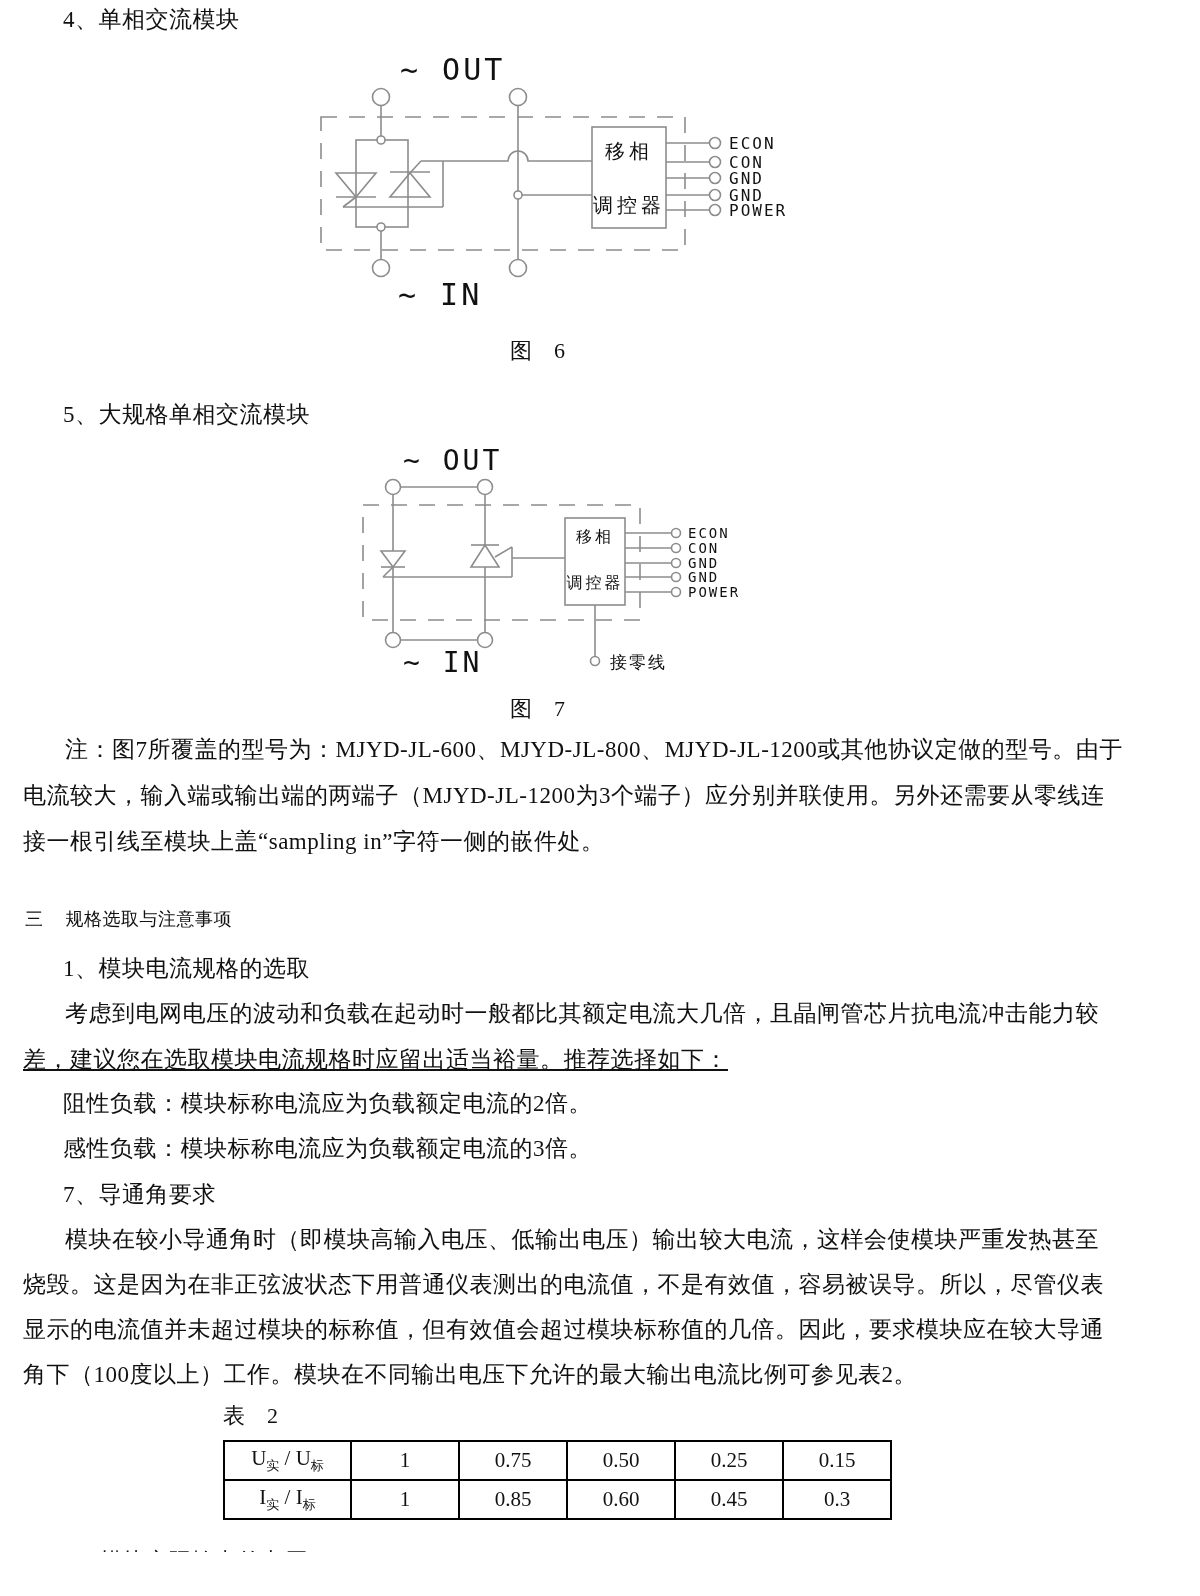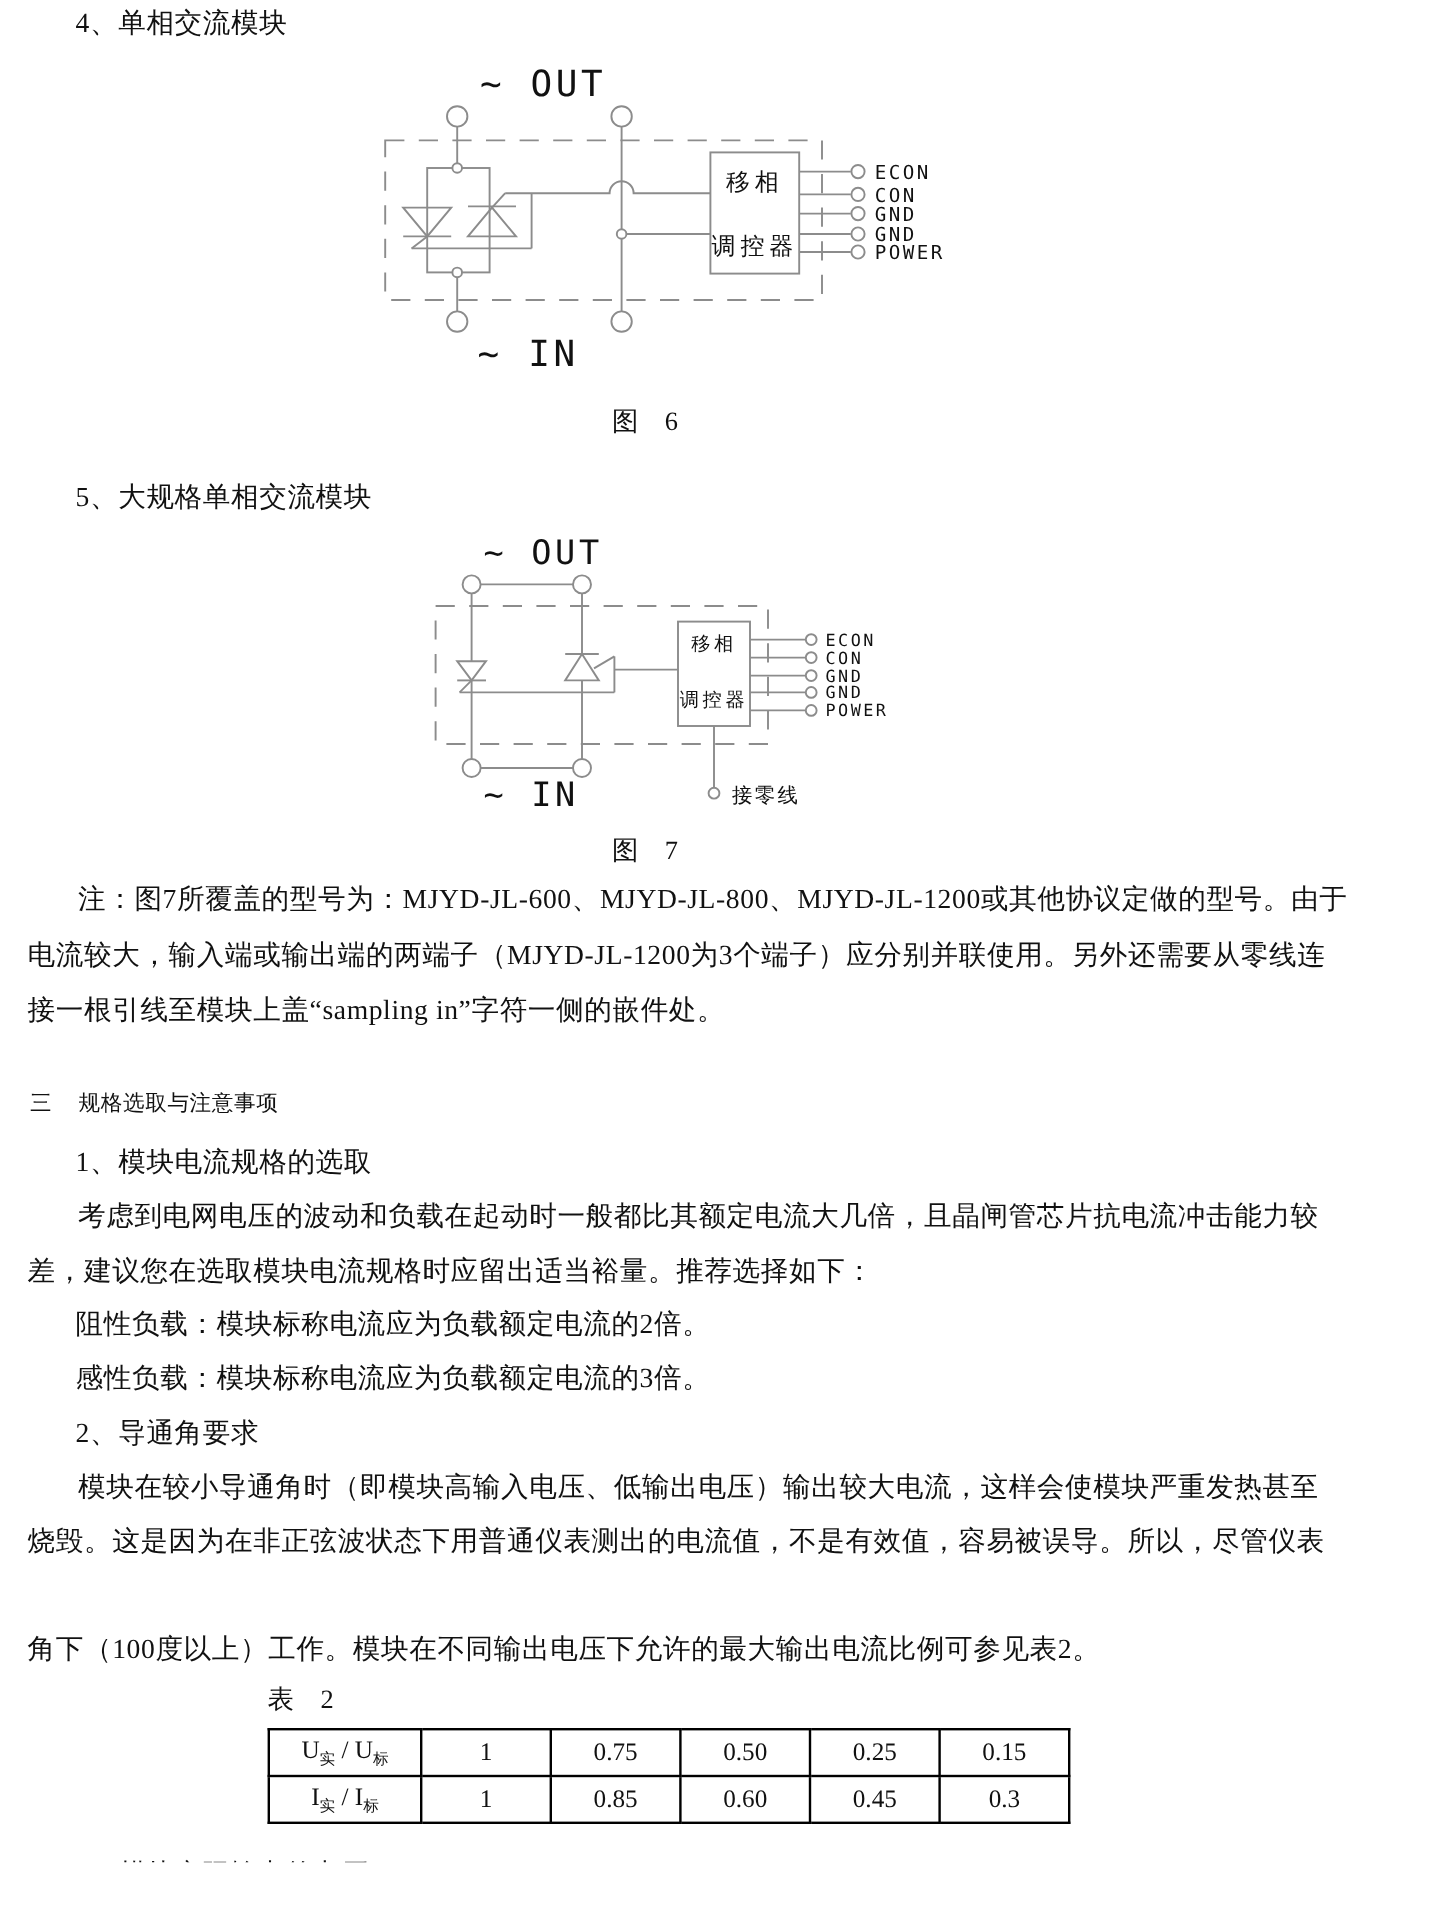--- a/index.html
+++ b/index.html
@@ -166,26 +166,27 @@
   <div class="caption" style="top:689px;">图　7</div>
 
   <div class="line indent" style="left:23px;top:727px;">注：图7所覆盖的型号为：MJYD-JL-600、MJYD-JL-800、MJYD-JL-1200或其他协议定做的型号。由于</div>
   <div class="line" style="left:23px;top:773px;">电流较大，输入端或输出端的两端子（MJYD-JL-1200为3个端子）应分别并联使用。另外还需要从零线连</div>
   <div class="line" style="left:23px;top:819px;">接一根引线至模块上盖“sampling in”字符一侧的嵌件处。</div>
 
   <div class="sec-heading" style="left:25px;top:896px;"><span class="h-num">三</span><span class="h-rest">规格选取与注意事项</span></div>
 
   <div class="line" style="left:63px;top:946px;">1、模块电流规格的选取</div>
   <div class="line indent" style="left:23px;top:991px;">考虑到电网电压的波动和负载在起动时一般都比其额定电流大几倍，且晶闸管芯片抗电流冲击能力较</div>
-  <div class="line" style="left:23px;top:1037px;">差，建议您在选取模块电流规格时应留出适当裕量。推荐选择如下：</div>
+  <div class="line" style="left:23px;top:1037px;text-decoration:underline;">差，建议您在选取模块电流规格时应留出适当裕量。推荐选择如下：</div>
   <div class="line" style="left:63px;top:1081px;">阻性负载：模块标称电流应为负载额定电流的2倍。</div>
   <div class="line" style="left:63px;top:1126px;">感性负载：模块标称电流应为负载额定电流的3倍。</div>
-  <div class="line" style="left:63px;top:1172px;">2、导通角要求</div>
+  <div class="line" style="left:63px;top:1172px;">7、导通角要求</div>
   <div class="line indent" style="left:23px;top:1217px;">模块在较小导通角时（即模块高输入电压、低输出电压）输出较大电流，这样会使模块严重发热甚至</div>
   <div class="line" style="left:23px;top:1262px;">烧毁。这是因为在非正弦波状态下用普通仪表测出的电流值，不是有效值，容易被误导。所以，尽管仪表</div>
+  <div class="line" style="left:23px;top:1307px;">显示的电流值并未超过模块的标称值，但有效值会超过模块标称值的几倍。因此，要求模块应在较大导通</div>
   <div class="line" style="left:23px;top:1352px;">角下（100度以上）工作。模块在不同输出电压下允许的最大输出电流比例可参见表2。</div>
 
   <div class="caption-table" style="top:1396px;">表　2</div>
   <table class="t2">
     <tbody>
         <tr>
       <td class="c0"><span>U</span><sub class="s">实</sub><span> / U</span><sub class="s">标</sub></td>
       <td class="cn">1</td>
       <td class="cn">0.75</td>
       <td class="cn">0.50</td>

